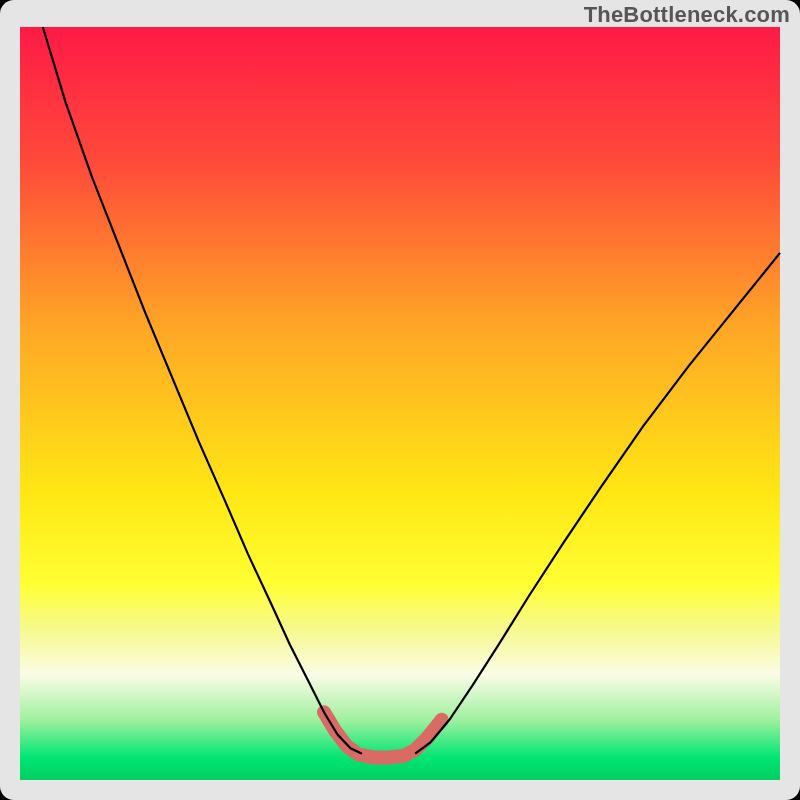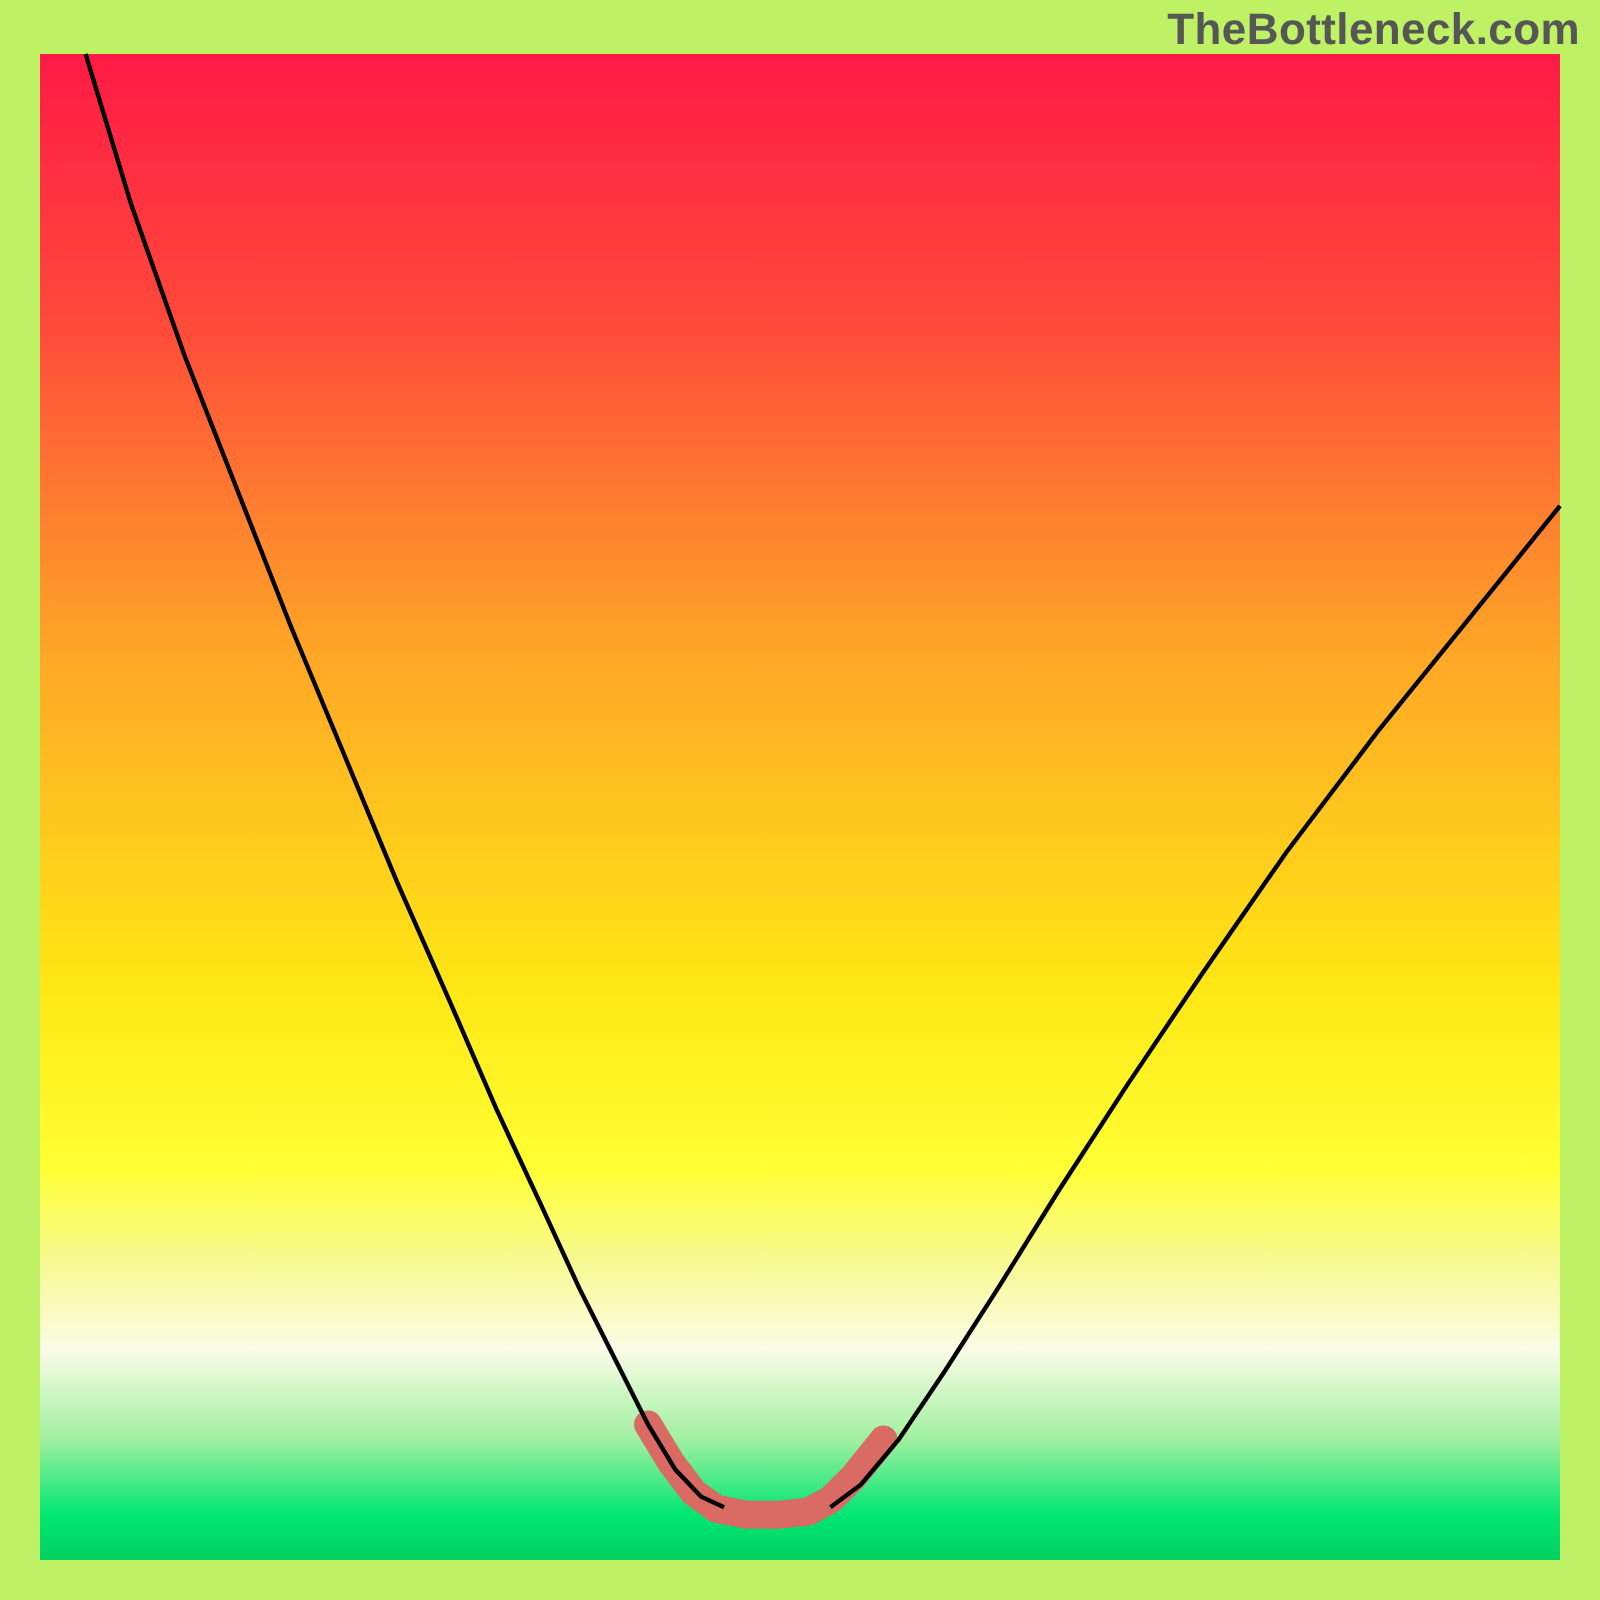--- a/index.html
+++ b/index.html
@@ -7,21 +7,22 @@
     padding: 0;
     width: 800px;
     height: 800px;
     background: #000;
     overflow: hidden;
   }
   .frame {
     position: relative;
     width: 800px;
     height: 800px;
-    background: #bef264;
+    background: #e5e5e5;
+    border-radius: 14px;
   }
   .watermark {
     position: absolute;
     top: 2px;
     right: 10px;
     font-family: Arial, Helvetica, sans-serif;
     font-size: 22px;
     font-weight: 600;
     color: #565656;
     letter-spacing: 0.2px;

